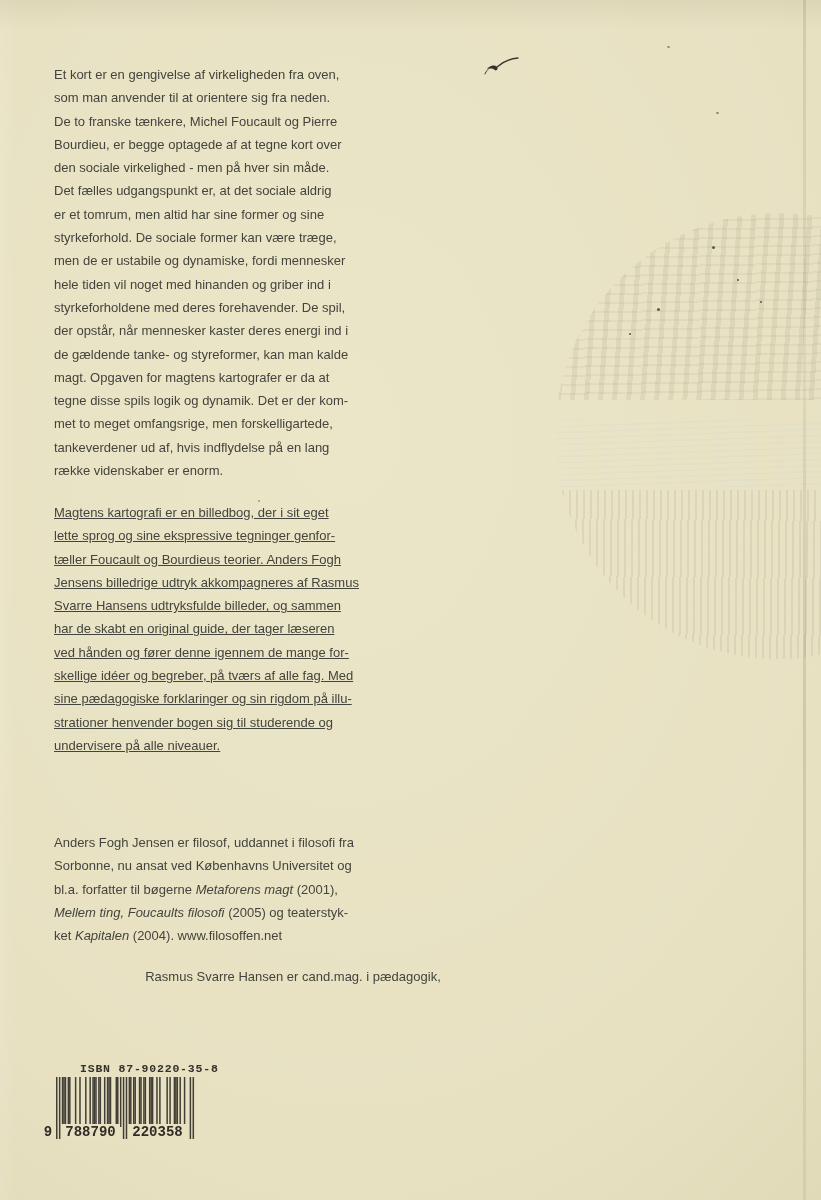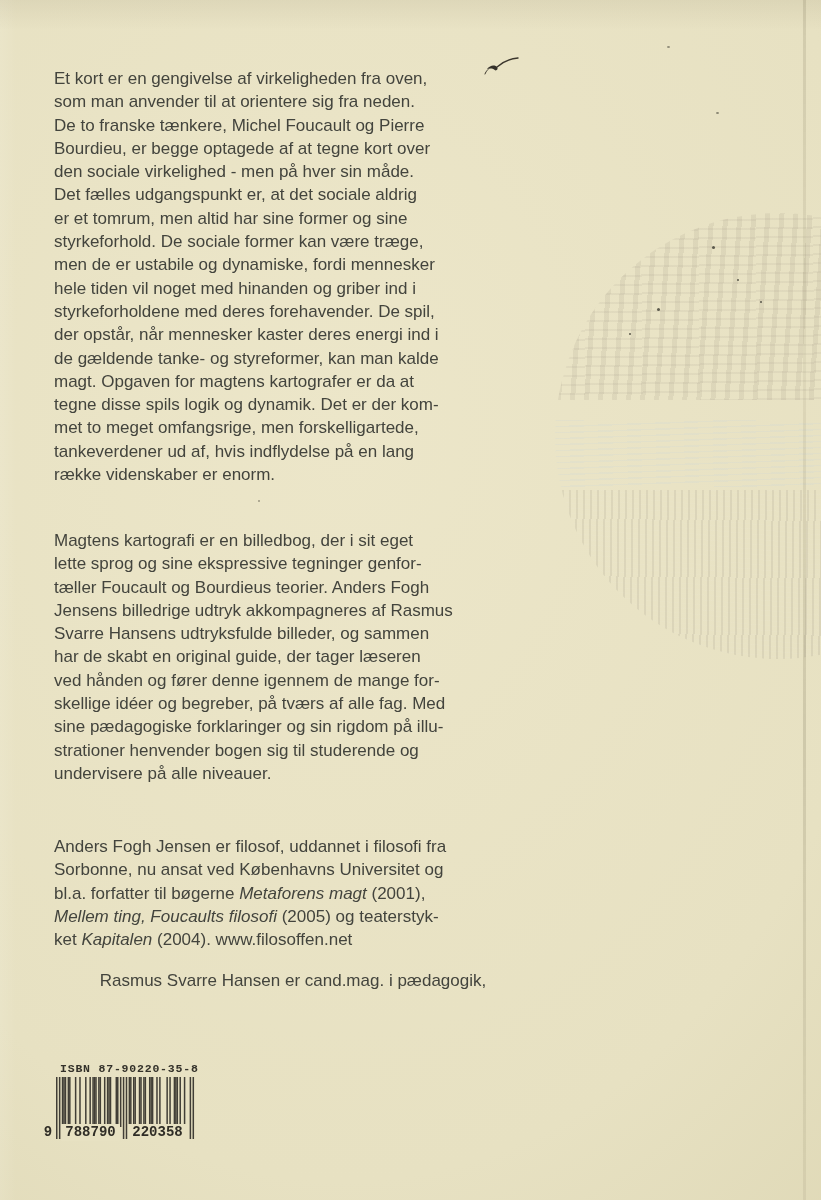--- a/index.html
+++ b/index.html
@@ -11,28 +11,28 @@
     background:
       linear-gradient(180deg, rgba(140,130,100,.12), rgba(140,130,100,0) 2.5%),
       linear-gradient(90deg, rgba(255,255,250,.10), rgba(255,255,250,0) 2%),
       radial-gradient(130% 120% at 42% 36%, var(--cover-light) 0%, var(--cover) 52%, var(--cover-dark) 93%, #d0c9a4 100%);
     color:var(--ink);
   }
   .textblock{
     position:absolute;
     left:54px;
     width:478px;
-    font-size:17px;
+    font-size:13px;
     line-height:23.3px;
     letter-spacing:0px;
     color:var(--ink);
   }
   .textblock em{font-style:italic;}
   #intro   {top:50px;}
-  #bookdesc{top:512px;}
+  #bookdesc{top:488px;text-decoration:underline;}
   #author1 {top:818px;}
   #author2 {top:952px;text-align:center;}
 
   
   .photo-circle{
     position:absolute;
     left:555px;top:213px;
     width:446px;height:446px;
     border-radius:50%;
     background:linear-gradient(180deg,
@@ -70,21 +70,21 @@
     background:linear-gradient(180deg, rgba(110,102,75,.18), rgba(110,102,75,.08) 30%, rgba(110,102,75,.20) 60%, rgba(110,102,75,.10));
     filter:blur(.4px);
   }
   .bird{position:absolute;left:482px;top:54px;width:38px;height:24px;}
 
   
   .barcode{position:absolute;left:56px;top:1062px;width:160px;}
   .isbn-label{
     font-family:"Liberation Mono", monospace;
     font-weight:bold;font-size:11.5px;letter-spacing:.8px;
-    color:#33312a;margin-left:4px;margin-bottom:2px;white-space:nowrap;
+    color:#33312a;margin-left:24px;margin-bottom:2px;white-space:nowrap;
   }
   .bars-wrap{position:relative;width:140px;height:64px;}
   .bars-wrap svg{position:absolute;left:0;top:0;fill:#33312b;opacity:.92;}
   .ean-digit{
     position:absolute;top:47px;height:17px;
     font-family:"Liberation Mono", monospace;font-weight:bold;font-size:14px;
     color:#2f2d26;line-height:17px;text-align:center;
   }
   .ean-first{left:-14px;width:12px;background:transparent;}
   .ean-g1{left:5px;width:59px;background:var(--cover);}

